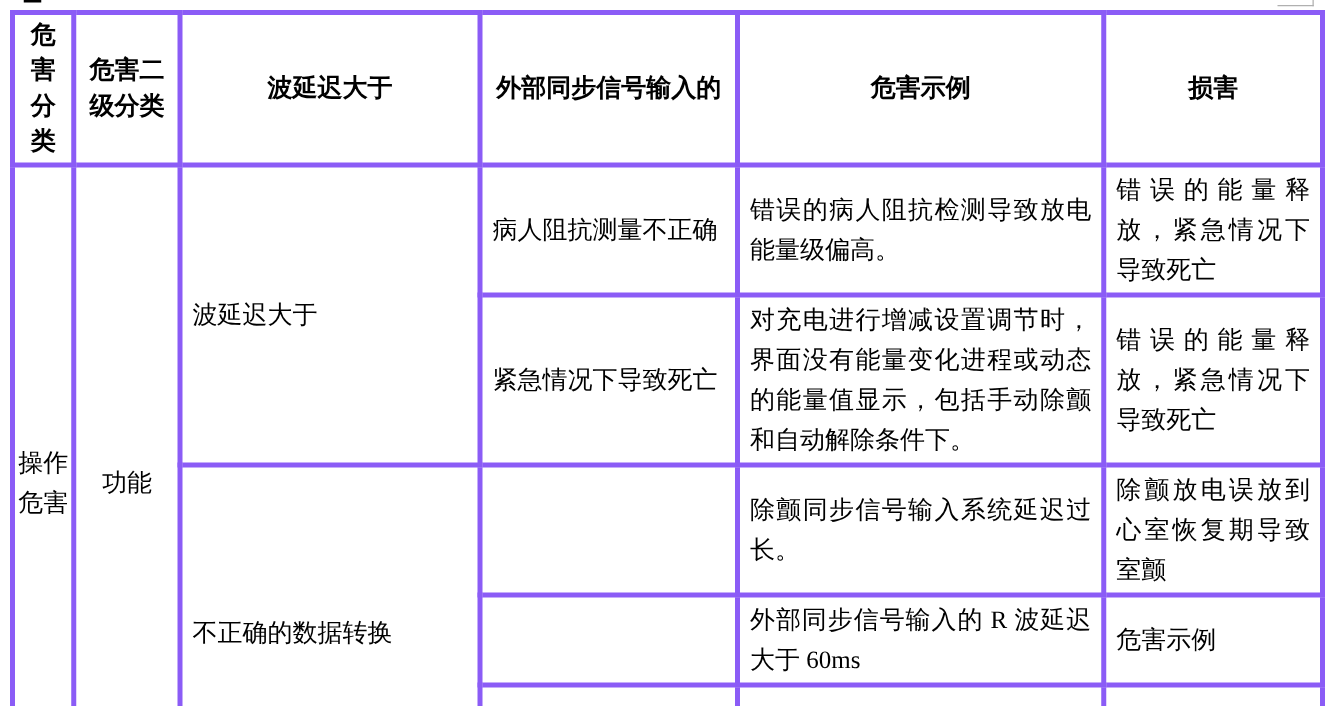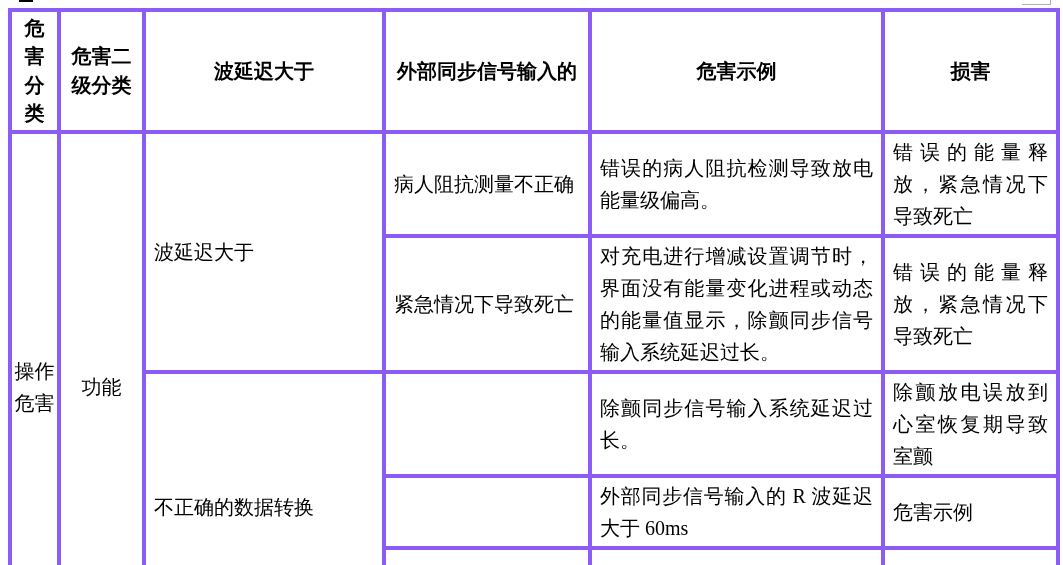--- a/index.html
+++ b/index.html
@@ -109,21 +109,21 @@
       <td class="cell-center" rowspan="5">操作
 危害</td>
       <td class="cell-center" rowspan="5">功能</td>
       <td rowspan="2">波延迟大于</td>
       <td>病人阻抗测量不正确</td>
       <td>错误的病人阻抗检测导致放电能量级偏高。</td>
       <td>错误的能量释放，紧急情况下导致死亡</td>
     </tr>
     <tr>
       <td>紧急情况下导致死亡</td>
-      <td>对充电进行增减设置调节时，界面没有能量变化进程或动态的能量值显示，除颤同步信号输入系统延迟过长。</td>
+      <td>对充电进行增减设置调节时，界面没有能量变化进程或动态的能量值显示，包括手动除颤和自动解除条件下。</td>
       <td>错误的能量释放，紧急情况下导致死亡</td>
     </tr>
     <tr>
       <td rowspan="3">不正确的数据转换</td>
       <td></td>
       <td>除颤同步信号输入系统延迟过长。</td>
       <td>除颤放电误放到心室恢复期导致室颤</td>
     </tr>
     <tr>
       <td></td>

